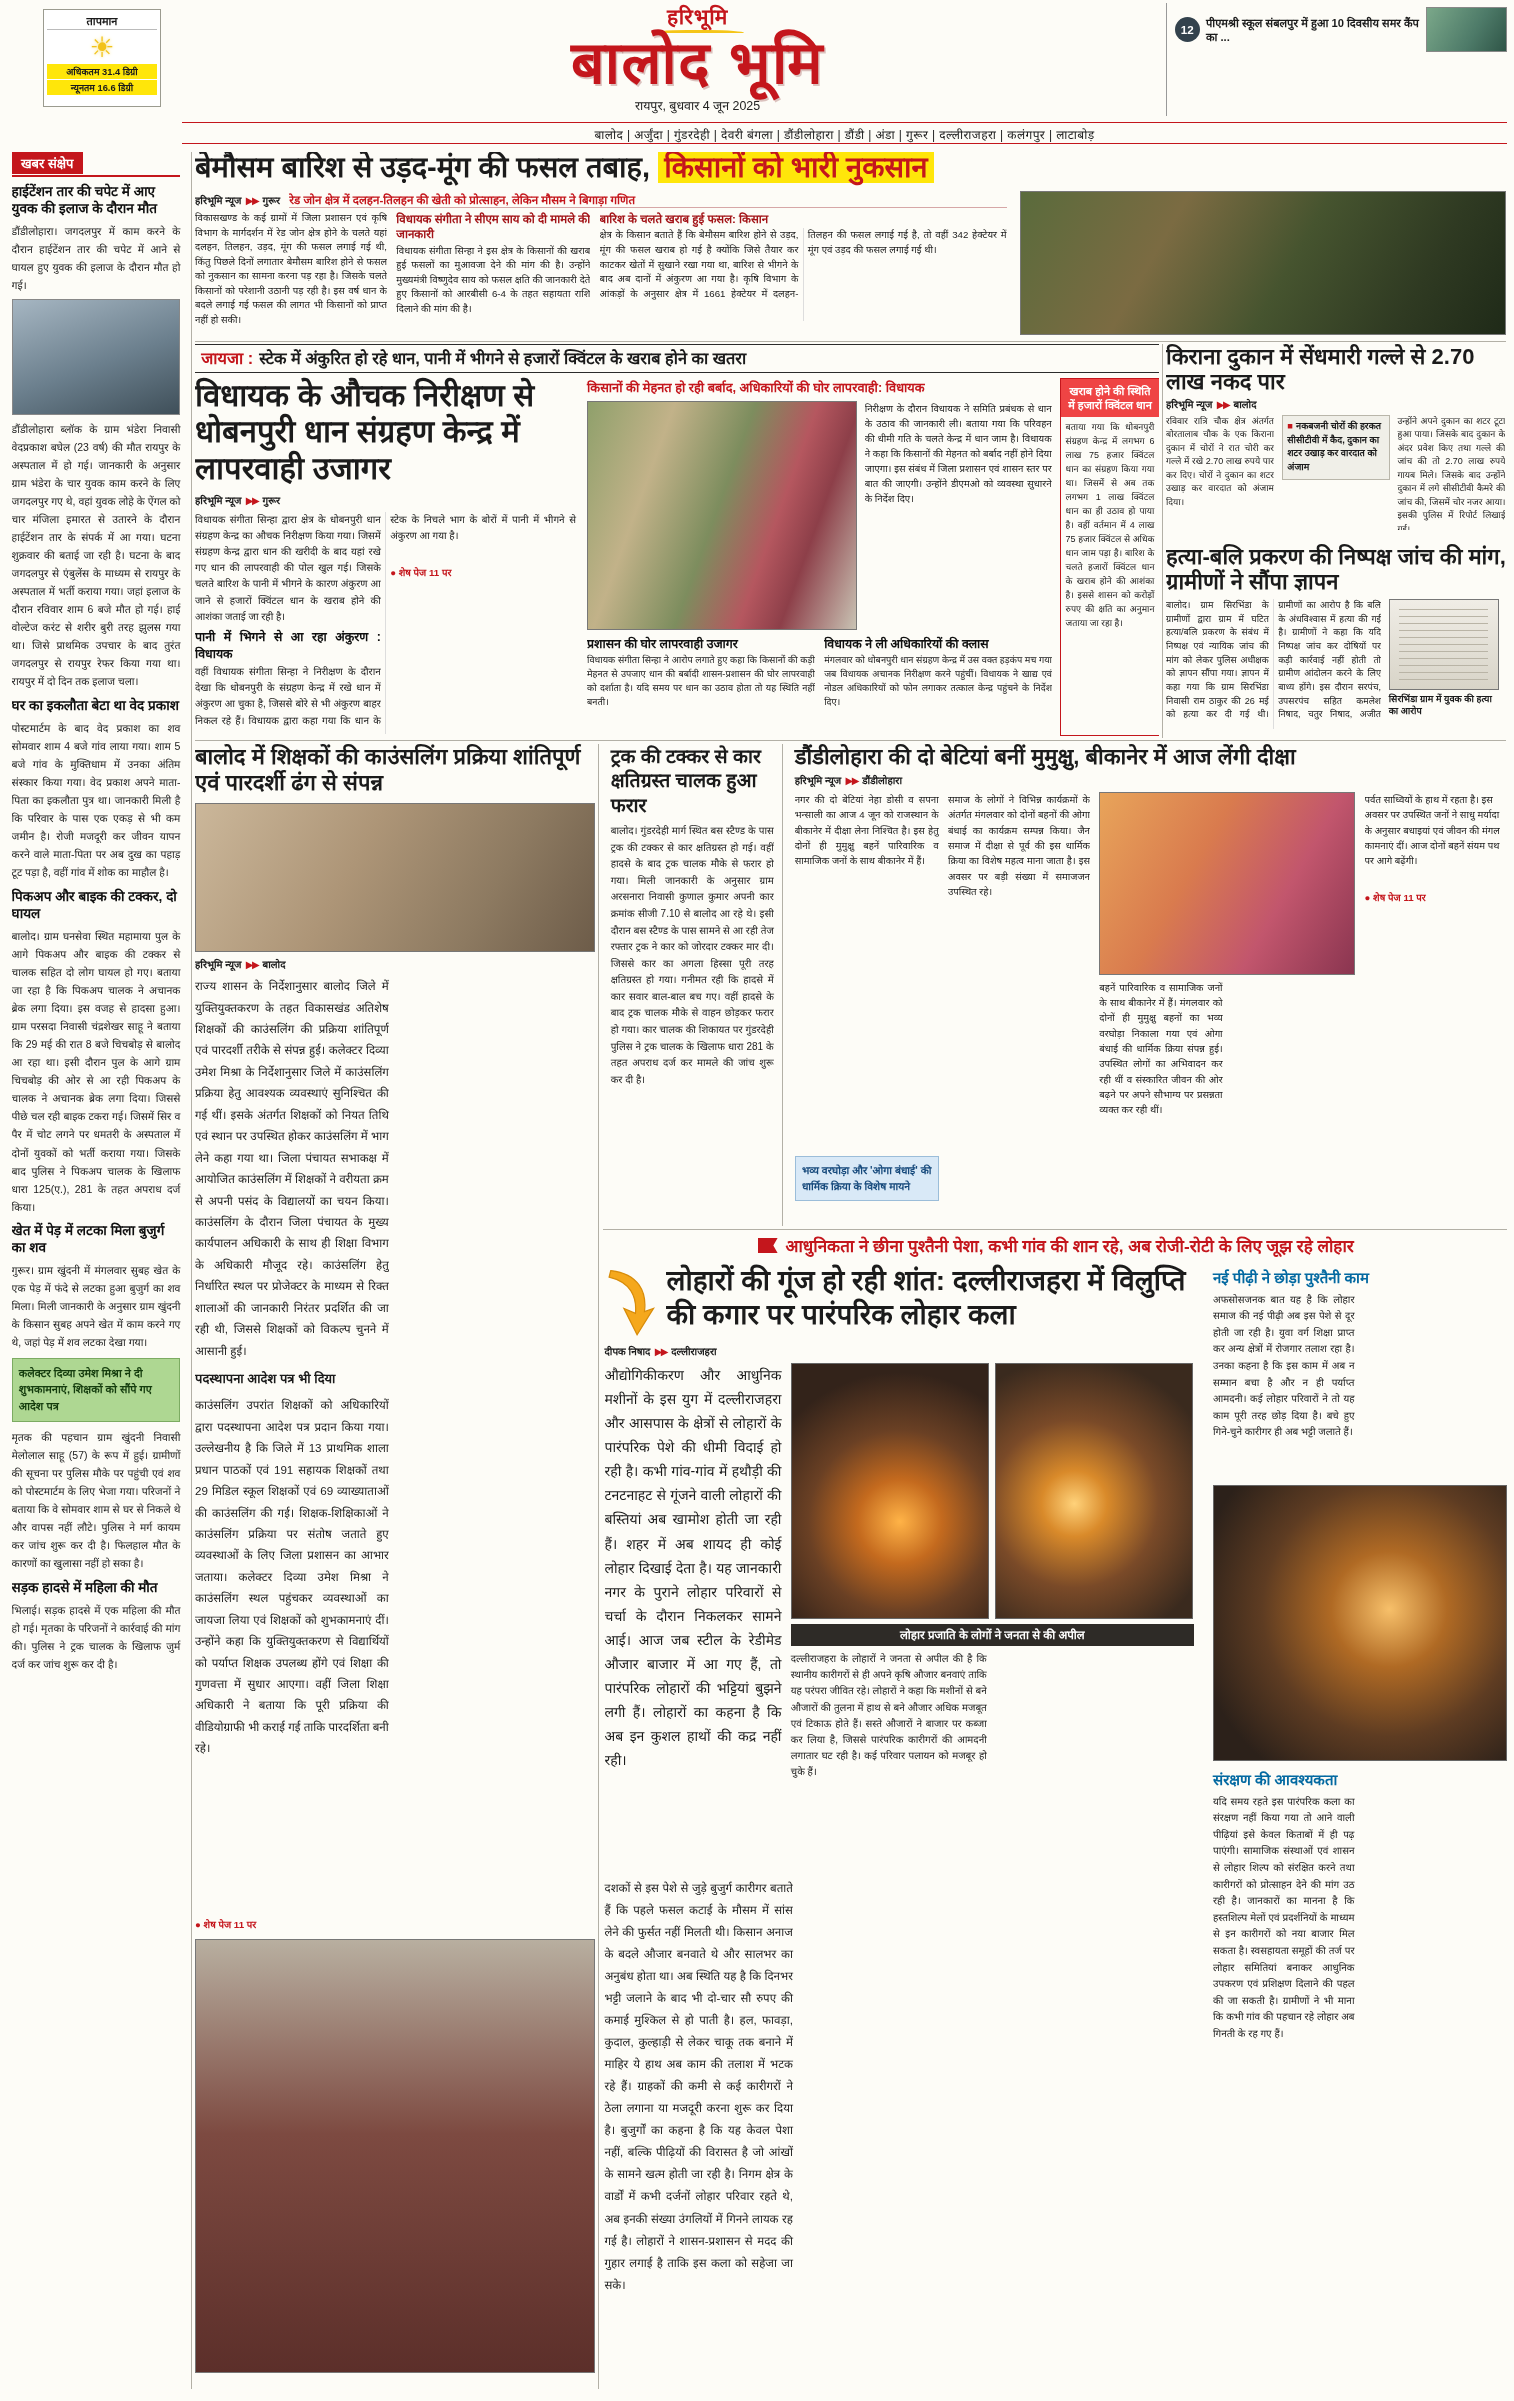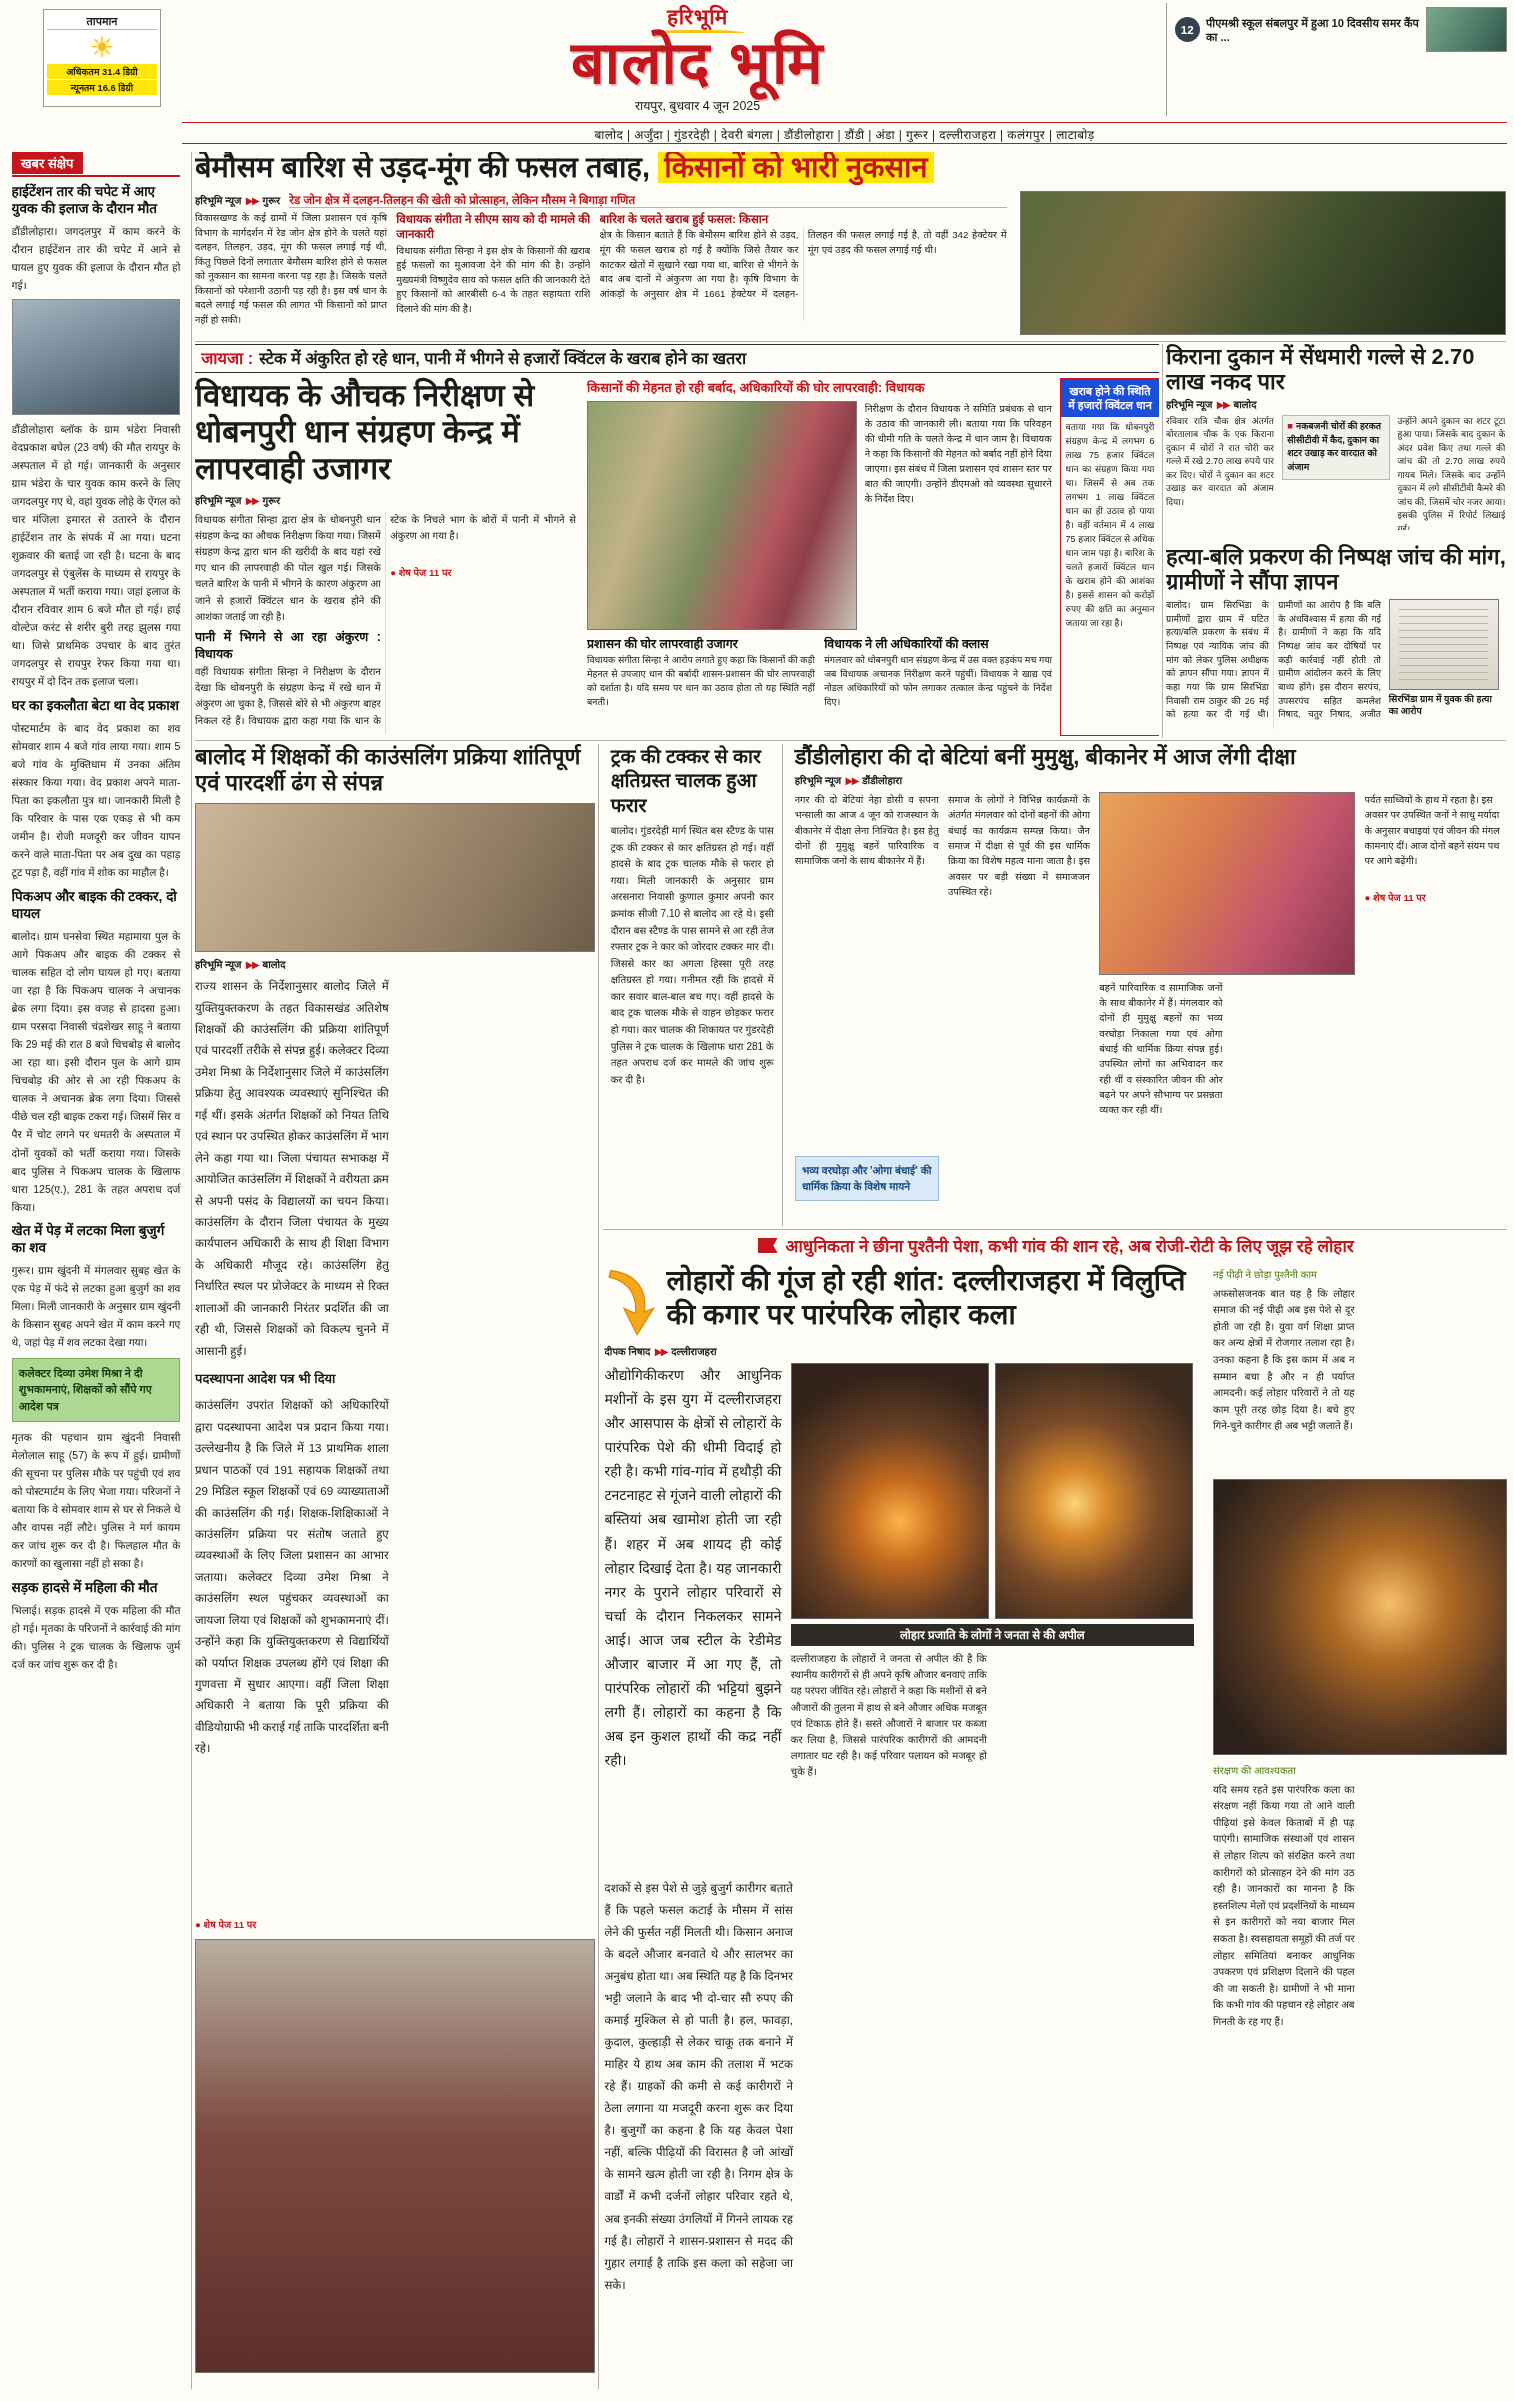--- a/index.html
+++ b/index.html
@@ -83,21 +83,21 @@
   .ins-left h2{font-size:31px;line-height:1.17;font-weight:bold}
   .ins-body{font-size:10px;line-height:1.62;height:222px;margin-top:4.6px}
   .ins-mid{position:absolute;left:392px;top:34px;width:465px;height:358px}
   .ins-sub{color:#c4161c;font-weight:bold;font-size:12.8px;margin-bottom:4.6px}
   .ins-photorow{display:flex;gap:7.7px}
   .ins-photo{width:270px;height:229px;border:0.8px solid #777}
   .ins-side{width:187px;height:229px;font-size:9.7px;line-height:1.55;overflow:hidden}
   .ins-subrow{display:flex;gap:9.3px;margin-top:6.2px}
   .ins-substory{width:228px;height:93px;overflow:hidden;font-size:9.3px;line-height:1.5}
   .ins-right{position:absolute;left:865px;top:34px;width:100px;height:358px;border:0.8px solid #c4161c}
-  .redboxh{background:#1d4ed8;color:#fff;font-weight:bold;font-size:11px;line-height:1.3;padding:4.6px 3.9px;text-align:center}
+  .redboxh{background:#ef4444;color:#fff;font-weight:bold;font-size:11px;line-height:1.3;padding:4.6px 3.9px;text-align:center}
   .redboxb{font-size:9px;line-height:1.55;padding:4.6px;overflow:hidden}
   
   .burg{left:1166px;top:344px;width:341px;height:195px}
   .burg h2,.sac h2{font-weight:bold;font-size:22px;line-height:1.15}
   .burg-cols{display:flex;gap:7.7px;margin-top:3.9px;height:115px}
   .burg-col{width:108px;font-size:9px;line-height:1.5;overflow:hidden}
   .bulletbox{background:#f0efe8;border:0.8px solid #b9b6aa;padding:4.6px;font-weight:bold;font-size:9.3px;line-height:1.45}
   .bulletbox .sq{color:#c4161c;margin-right:3.1px}
   .sac{left:1166px;top:544px;width:341px;height:194px}
   .sac-row{display:flex;gap:7.7px;margin-top:4.6px}
@@ -140,21 +140,21 @@
   .loh-colB{width:403px}
   .loh-phrow{display:flex;gap:6.2px}
   .loh-phrow .ph{width:198px;height:256px;border:0.8px solid #666}
   .loh-cap{background:#2e2b27;color:#fff;font-weight:bold;font-size:11.6px;text-align:center;
            padding:3.9px 3.1px;margin:4.6px 0}
   .loh-appeal{columns:2;column-gap:11px;column-rule:0.8px solid #ddd;column-fill:auto;height:203px;
               font-size:10px;line-height:1.62}
   .loh-bottom{width:590px;height:496px;margin-top:9.3px;columns:3;column-gap:12.4px;column-rule:0.8px solid #ddd;
               column-fill:auto;font-size:11.6px;line-height:1.9}
   .loh-right{position:absolute;left:610px;top:34px;width:294px;height:1116px}
-  .loh-right h3{color:#4d7c0f;font-weight:normal;font-size:10px;margin-bottom:4.6px}
+  .loh-right h3{color:#0369a1;font-weight:bold;font-size:15px;margin-bottom:4.6px}
   .loh-rt{columns:2;column-gap:11px;column-rule:0.8px solid #ddd;column-fill:auto;font-size:10px;line-height:1.66}
   .loh-rph{width:100%;height:276px;border:0.8px solid #666;margin:7.7px 0}
 </style>
 </head>
 <body>
 
 <div class="page">
 
   <div class="abs weather ohide">
     <div class="w-label">तापमान</div>

